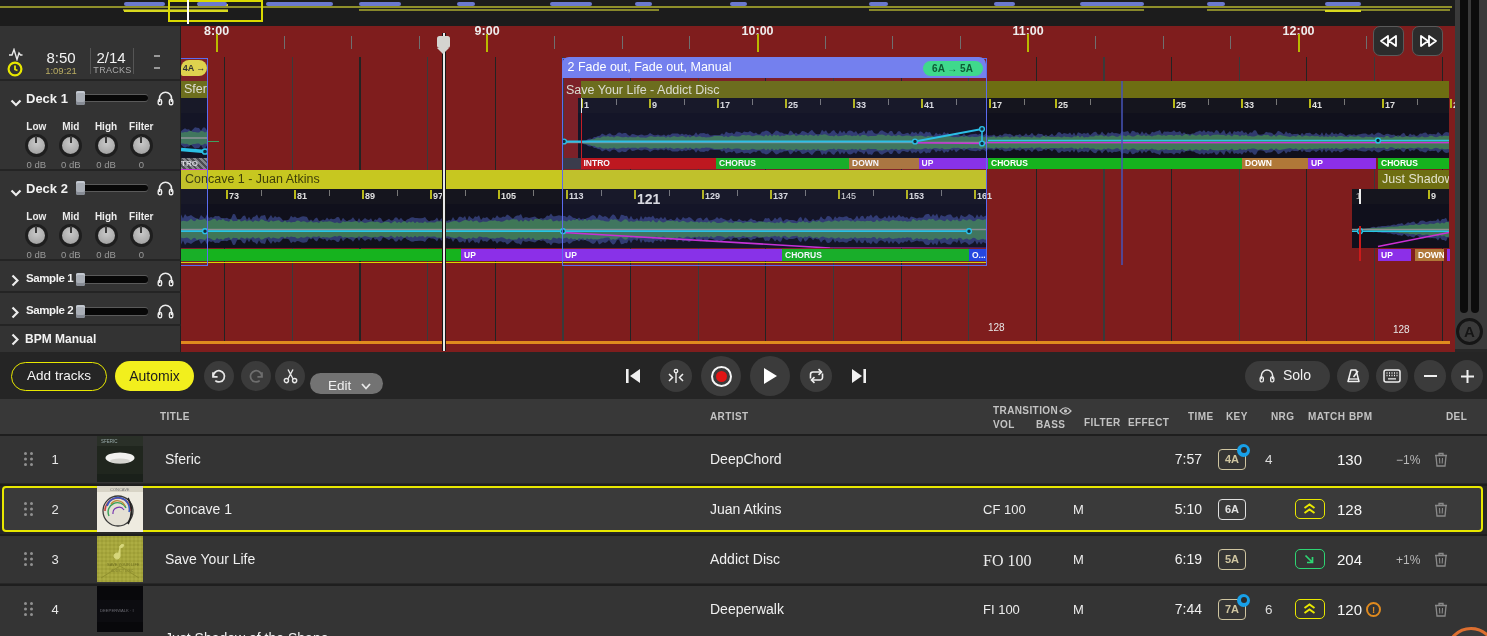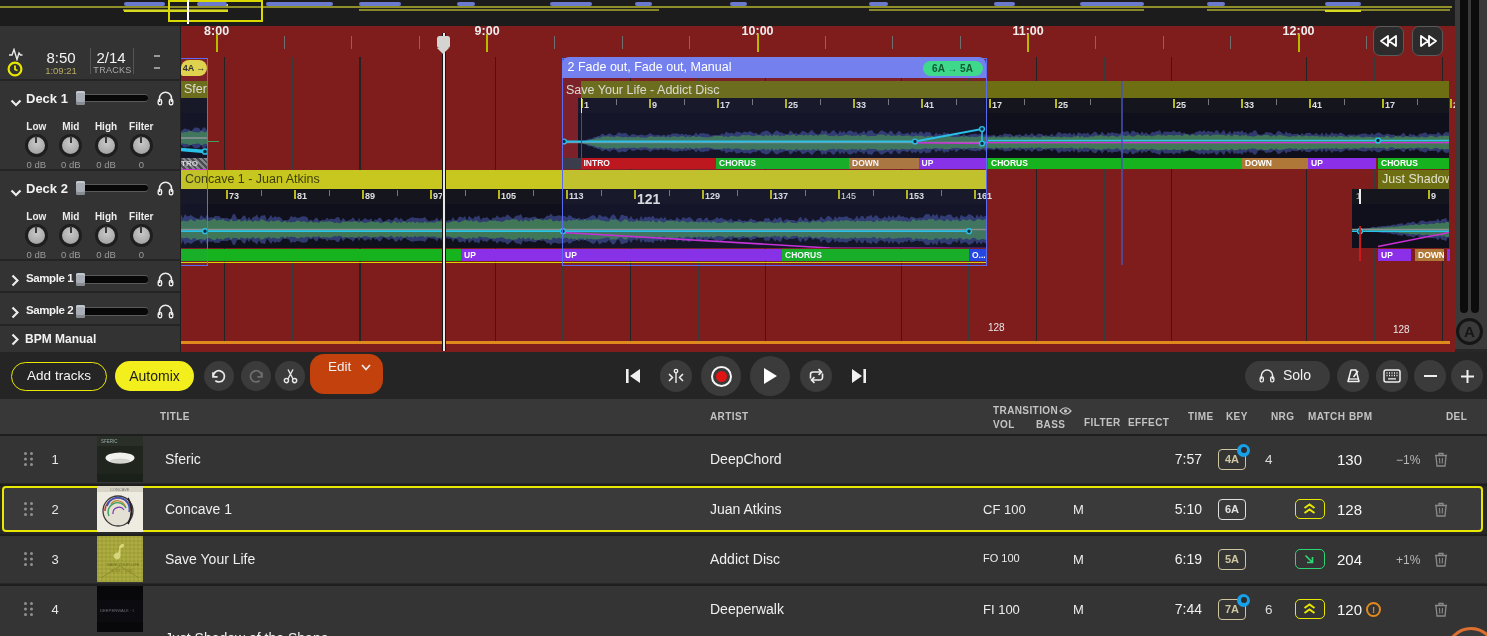--- a/index.html
+++ b/index.html
@@ -379,21 +379,21 @@
         <path d="M13.7,7.5 A5.6,5.6 0 1 0 11.7,11.6" fill="none" stroke="#6e6e6e" stroke-width="1.7"></path>
       </svg>
     </div>
 <div class="abs circle-btn" style="left:275px;top:9px;width:30px;height:30px;">
       <svg width="15" height="16" viewBox="0 0 15 16">
         <circle cx="3.4" cy="12.6" r="2.1" fill="none" stroke="#e8e8e8" stroke-width="1.4"></circle>
         <circle cx="11.6" cy="12.6" r="2.1" fill="none" stroke="#e8e8e8" stroke-width="1.4"></circle>
         <path d="M4.9,11 L10,1.5 M10.1,11 L5,1.5" stroke="#e8e8e8" stroke-width="1.4"></path>
       </svg>
     </div>
-<div class="abs" style="left:310px;top:2px;width:73px;height:40px;background:#c2410c;border-radius:14px;">
+<div class="abs" style="left:310px;top:21px;width:73px;height:21px;background:#737373;border-radius:14px;">
       <span style="position:absolute;left:18px;top:5px;color:#f0f0f0;font-size:13.5px;">Edit</span>
       <svg style="position:absolute;right:12px;top:10px" width="10" height="7" viewBox="0 0 10 7">
         <path d="M1,1 L5,5.5 L9,1" fill="none" stroke="#e8e8e8" stroke-width="1.8"></path>
       </svg>
     </div>
 <svg class="abs" style="left:625px;top:16px" width="16" height="16" viewBox="0 0 16 16">
       <rect x="1" y="1" width="2.6" height="14" fill="#f0f0f0"></rect>
       <path d="M15,1 L5,8 L15,15 Z" fill="#f0f0f0"></path>
     </svg>
 <div class="abs circle-btn" style="left:660px;top:8px;width:32px;height:32px;">
@@ -566,21 +566,21 @@
           <circle cx="3" cy="3" r="0.7" fill="#b8b84e"></circle>
         </pattern>
       </defs>
       <path d="M23,10 q2,-3 4,-1 q-1,3 -4,3 Z M23,10 l0,10 a3,3 0 1 1 -2,-2.8" fill="#d6d67a" stroke="#d6d67a" stroke-width="1"></path>
       <text x="10" y="30" font-size="4" fill="#6e6e20" font-family="Liberation Sans">SAVE YOUR LIFE</text>
       <text x="14" y="36" font-size="3.5" fill="#7a7a28" font-family="Liberation Sans">ADDICT DISC</text>
       <path d="M4,42 L23,30 L42,42" fill="none" stroke="#8f8f2e" stroke-width="1"></path>
     </svg></div>
 <div class="abs rowtxt" style="left:165px;top:551.0px;">Save Your Life</div>
 <div class="abs rowtxt" style="left:710px;top:551.0px;">Addict Disc</div>
-<div class="abs " style="left:983px;top:551.5px;color:#ececec;font-size:11px;">FO 100</div>
+<div class="abs " style="left:983px;top:551.5px;color:#ececec;font-size:16px;font-family:Liberation Serif, serif;">FO 100</div>
 <div class="abs " style="left:1073px;top:551.5px;color:#ececec;font-size:13px;">M</div>
 <div class="abs " style="left:1160px;top:551.0px;width:42px;text-align:right;color:#f0f0f0;font-size:14px;">6:19</div>
 <div class="abs" style="left:1218px;top:548.5px;width:28px;height:21px;border:1.5px solid #cfc5a0;border-radius:4px;color:#cfc5a0;font-size:11px;font-weight:bold;text-align:center;line-height:18px;">5A</div>
 <div class="abs" style="left:1295px;top:549.0px;width:30px;height:20px;border:1.5px solid #2ed573;border-radius:5px;">
     <svg width="12" height="12" viewBox="0 0 12 12" style="position:absolute;left:8px;top:4px">
       <path d="M1.5,1.5 L8.5,8.5 M8.5,3 L8.5,8.5 L3,8.5" fill="none" stroke="#2ed573" stroke-width="1.7"></path>
     </svg>
   </div>
 <div class="abs " style="left:1337px;top:550.5px;color:#f5f5f5;font-size:15px;">204</div>
 <div class="abs " style="left:1396px;top:552.5px;width:24px;text-align:right;color:#b9b9b9;font-size:12px;">+1%</div>

